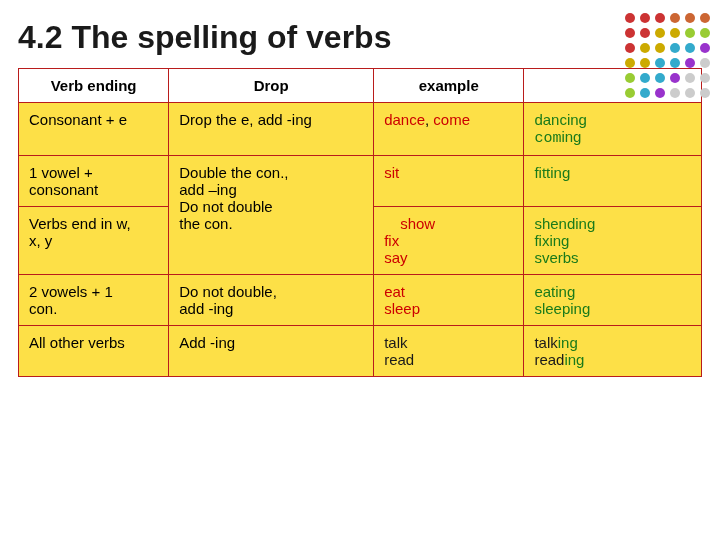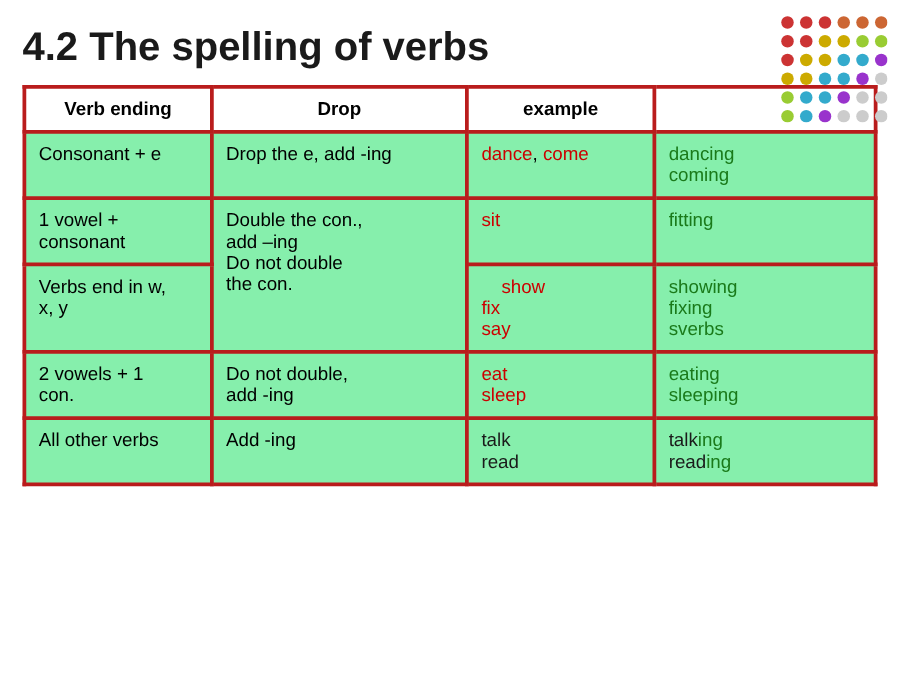--- a/index.html
+++ b/index.html
@@ -37,46 +37,46 @@
       height: 90px;
     }
 
     table {
       width: 100%;
       border-collapse: collapse;
       table-layout: fixed;
     }
 
     th, td {
-      border: 3px solid #b91c1c;
+      border: 1px solid #b91c1c;
       padding: 8px 10px;
       vertical-align: top;
       font-size: 15px;
     }
 
     th {
       background: #fff;
       font-weight: bold;
       font-size: 15px;
     }
 
     td {
-      background: #86efac;
+      background: #fde047;
     }
 
     col:nth-child(1) { width: 22%; }
     col:nth-child(2) { width: 30%; }
     col:nth-child(3) { width: 22%; }
     col:nth-child(4) { width: 26%; }
 
     
     .dance-word { color: #cc0000; }
     .come-word { color: #cc0000; text-align: center; }
     .dancing-word { color: #1a7a1a; margin-top: 14px; }
-    .coming-word { color: #1a7a1a; }
+    .coming-word { color: #1a7a1a; font-family: Liberation Mono, monospace; }
 
     .sit-word { color: #cc0000; }
     .fitting-word { color: #1a7a1a; }
 
     .show-word { color: #cc0000; margin-left: 16px; }
     .fix-word { color: #cc0000; }
     .say-word { color: #cc0000; }
     .showing-word { color: #1a7a1a; }
     .fixing-word { color: #1a7a1a; }
     .saying-word { color: #1a7a1a; }
@@ -179,21 +179,21 @@
         <td><span class="fitting-word">fi</span><span style="color:#1a7a1a">tting</span></td>
       </tr>
       <tr>
         <td>Verbs end in w,<br>x, y</td>
         <td>
           <span class="show-word">show</span><br>
           <span class="fix-word">fix</span><br>
           <span class="say-word">say</span>
         </td>
         <td>
-          <span class="showing-word">sh</span><span style="color:#1a7a1a">owing</span><br>
+          <span class="showing-word">sh</span><span style="color:#1a7a1a">ending</span><br>
           <span class="fixing-word">f</span><span style="color:#1a7a1a">ixing</span><br>
           <span class="saying-word">s</span><span style="color:#1a7a1a">verbs</span>
         </td>
       </tr>
 
       <tr>
         <td>2 vowels + 1<br>con.</td>
         <td>Do not double,<br>add -ing</td>
         <td>
           <span class="eat-word">eat</span><br>

